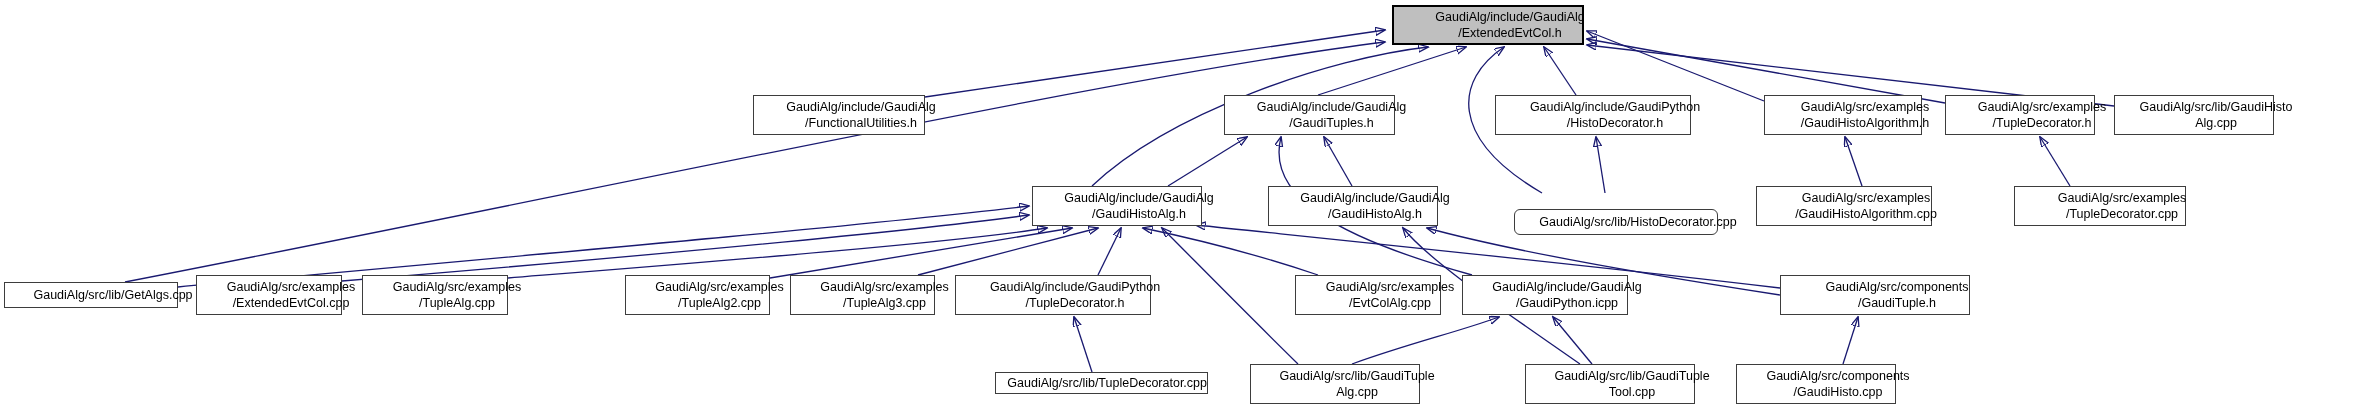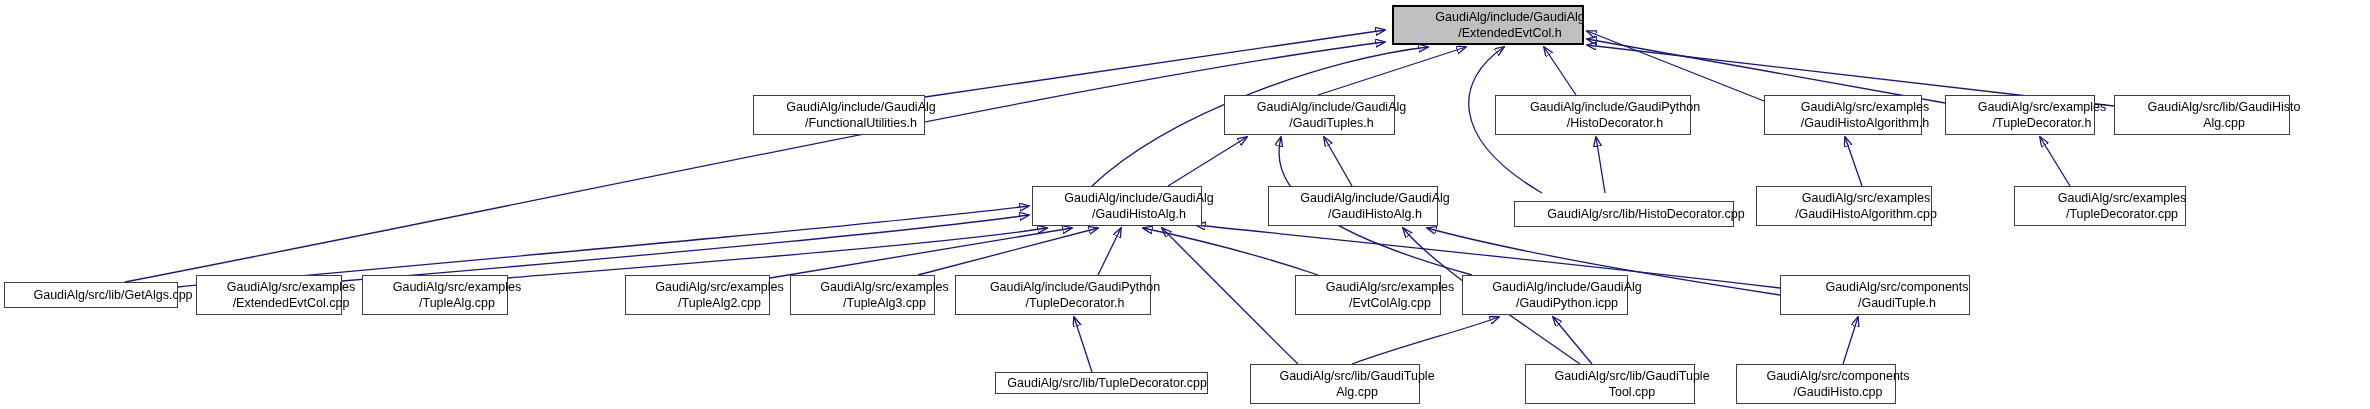--- a/index.html
+++ b/index.html
@@ -90,33 +90,33 @@
         <span>/HistoDecorator.h</span>
       </div>
       <div class="node" style="left: 1764px; top: 95px; width: 158px; height: 40px;">
         <span>GaudiAlg/src/examples</span>
         <span>/GaudiHistoAlgorithm.h</span>
       </div>
       <div class="node" style="left: 1945px; top: 95px; width: 150px; height: 40px;">
         <span>GaudiAlg/src/examples</span>
         <span>/TupleDecorator.h</span>
       </div>
-      <div class="node" style="left: 2114px; top: 95px; width: 176px; height: 40px; align-items: center;">
+      <div class="node" style="left: 2114px; top: 95px; width: 160px; height: 40px; align-items: center;">
         <span>GaudiAlg/src/lib/GaudiHisto</span>
         <span>Alg.cpp</span>
       </div>
       <div class="node" style="left: 1032px; top: 186px; width: 170px; height: 40px;">
         <span>GaudiAlg/include/GaudiAlg</span>
         <span>/GaudiHistoAlg.h</span>
       </div>
       <div class="node" style="left: 1268px; top: 186px; width: 170px; height: 40px;">
         <span>GaudiAlg/include/GaudiAlg</span>
         <span>/GaudiHistoAlg.h</span>
       </div>
-      <div class="node" style="left: 1514px; top: 201px; width: 220px; height: 26px;">
+      <div class="node" style="left: 1514px; top: 209px; width: 204px; height: 26px; border-radius: 6px;">
         <span>GaudiAlg/src/lib/HistoDecorator.cpp</span>
       </div>
       <div class="node" style="left: 1756px; top: 186px; width: 176px; height: 40px;">
         <span>GaudiAlg/src/examples</span>
         <span>/GaudiHistoAlgorithm.cpp</span>
       </div>
       <div class="node" style="left: 2014px; top: 186px; width: 172px; height: 40px;">
         <span>GaudiAlg/src/examples</span>
         <span>/TupleDecorator.cpp</span>
       </div>

